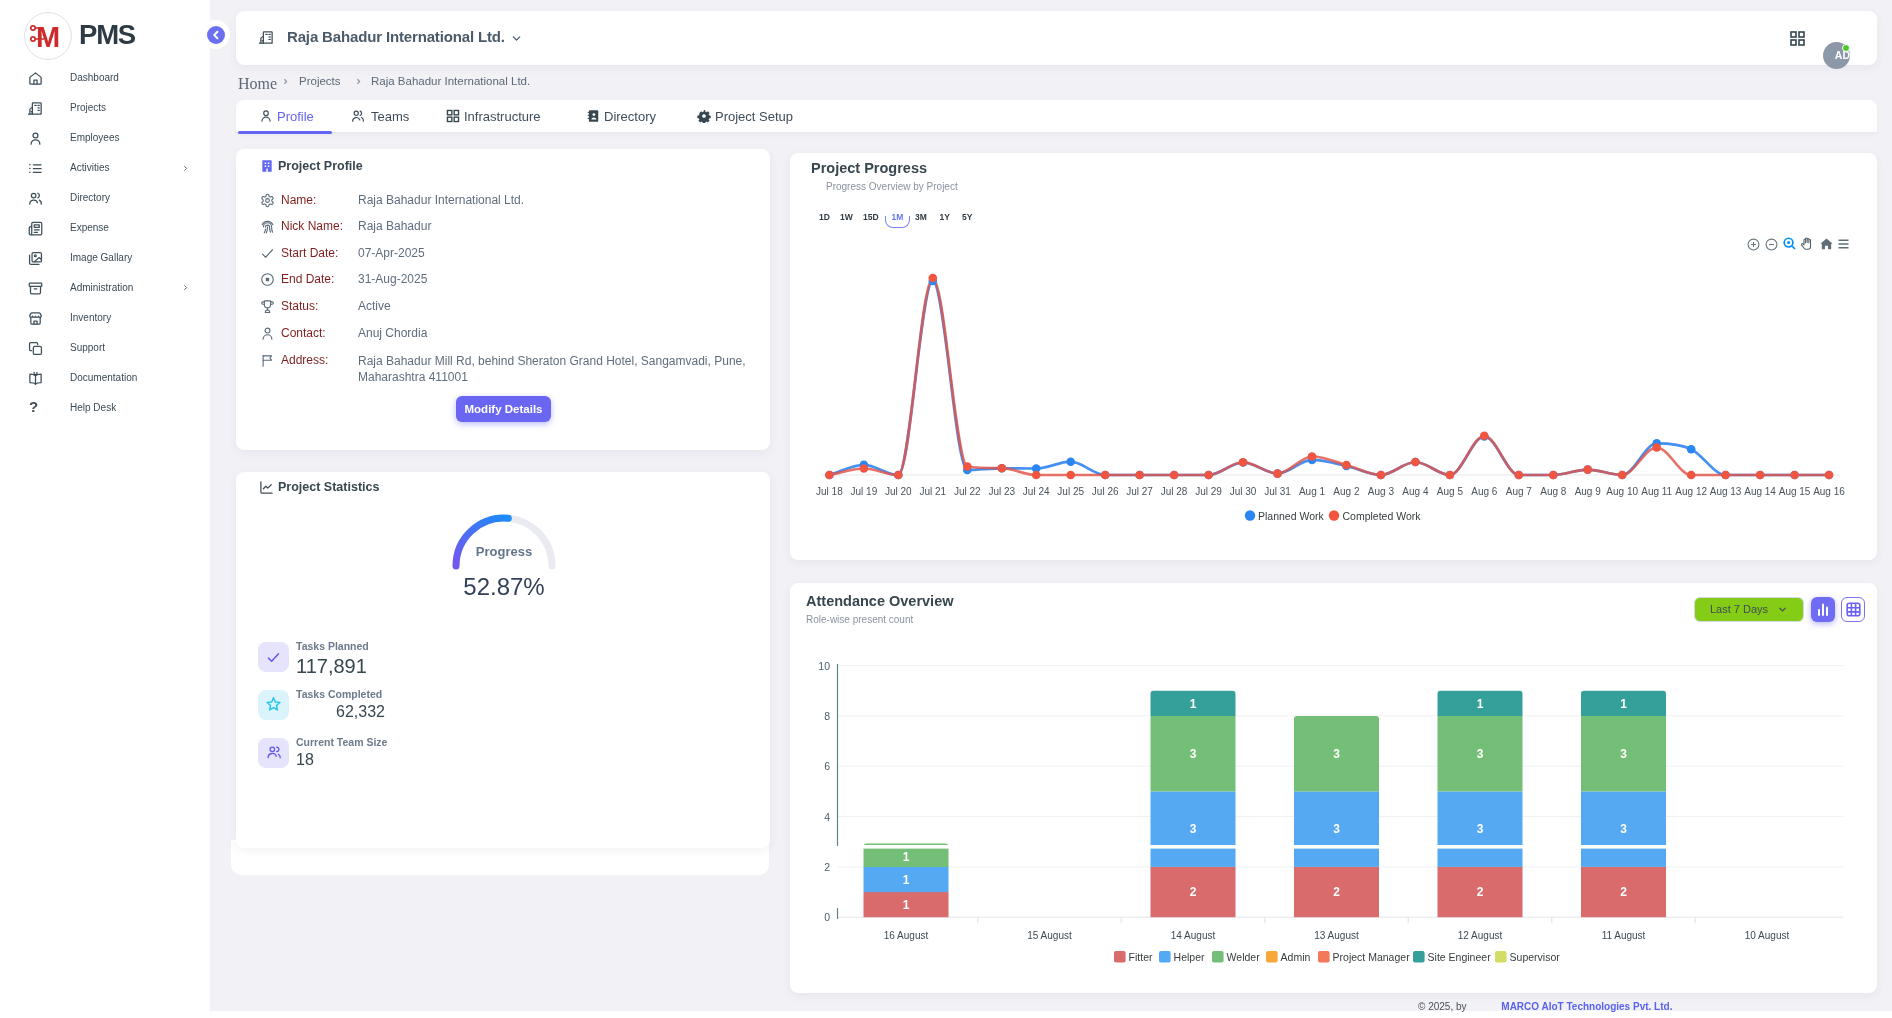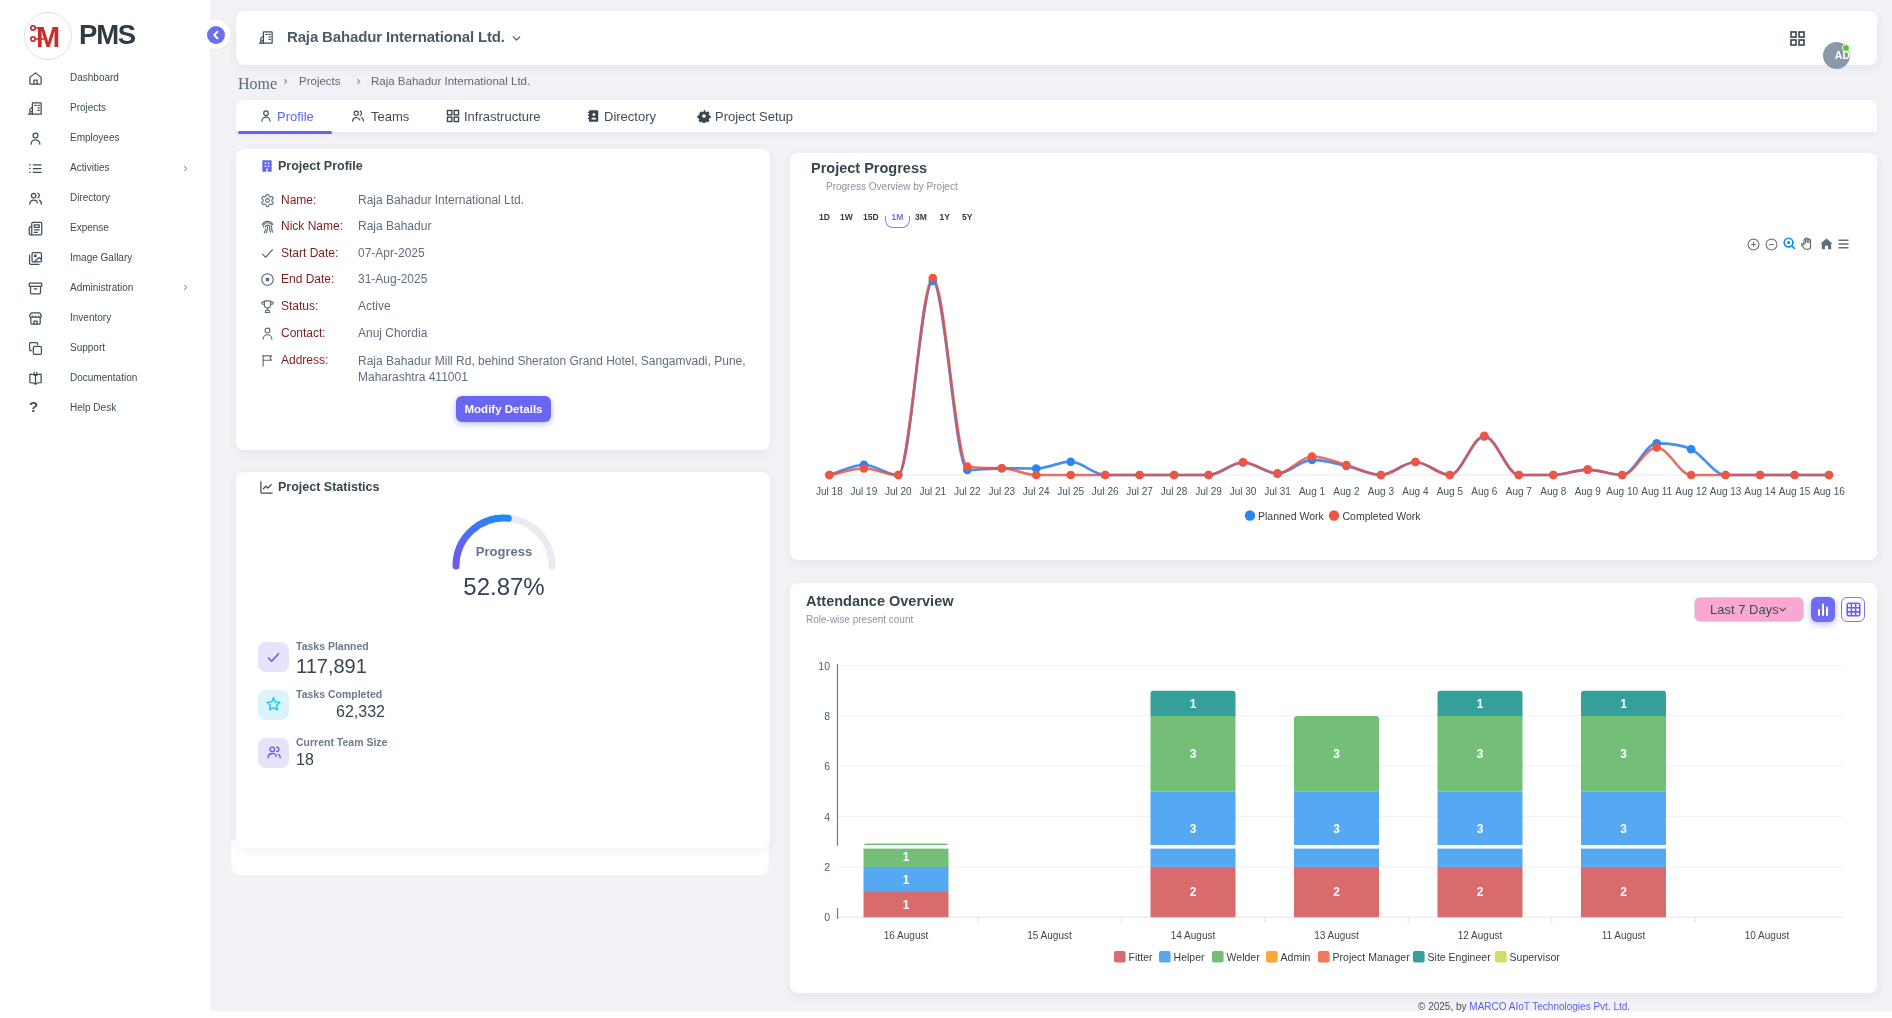--- a/index.html
+++ b/index.html
@@ -437,21 +437,21 @@
     <circle cx="1250" cy="515.5" r="5.2" fill="#2b86f3"></circle>
     <text x="1258" y="519.5" font-size="10.5" fill="#373d3f">Planned Work</text>
     <circle cx="1334" cy="515.5" r="5.2" fill="#f2553f"></circle>
     <text x="1342.5" y="519.5" font-size="10.5" fill="#373d3f">Completed Work</text>
    </g>
   </svg>
 
   <div class="card" style="left:790px;top:583px;width:1087px;height:410px;"></div>
   <div class="abs" style="left:806px;top:593px;font-size:14.5px;font-weight:bold;color:#37474f;">Attendance Overview</div>
   <div class="abs" style="left:806px;top:614px;font-size:10px;color:#8a93a2;">Role-wise present count</div>
-  <div class="abs" style="left:1694px;top:597px;width:110px;height:25px;background:#f9a8d4;border:1px solid #d5d9e2;border-radius:6px;font-size:13px;color:#3f4c59;line-height:23px;padding-left:15px;">Last 7 Days</div>
+  <div class="abs" style="left:1694px;top:597px;width:110px;height:25px;background:#84cc16;border:1px solid #d5d9e2;border-radius:6px;font-size:11px;color:#3f4c59;line-height:23px;padding-left:15px;">Last 7 Days</div>
   <svg class="abs" style="left:1777px;top:604px;" width="11" height="11" viewBox="0 0 24 24" fill="none" stroke="#3f4c59" stroke-width="2.6" stroke-linecap="round" stroke-linejoin="round">
       <path d="m6 9 6 6 6-6"></path>
     </svg>
   <div class="abs" style="left:1811px;top:597px;width:24px;height:25px;background:#6f6cf3;border-radius:6px;box-shadow:0 2px 6px rgba(111,108,243,0.5);"></div>
   <svg class="abs" style="left:1816px;top:602px;" width="14" height="15" viewBox="0 0 14 15">
       <g stroke="#fff" stroke-width="2" stroke-linecap="round">
         <path d="M3 13V8"></path>
         <path d="M7 13V2.5"></path>
         <path d="M11 13V5.5"></path>
       </g>
@@ -538,15 +538,15 @@
         <rect x="1318" y="951" width="11.6" height="11.6" rx="2" fill="#f4795b"></rect>
         <text x="1332.6" y="960.5" font-size="10.5" fill="#373d3f">Project Manager</text>
         <rect x="1413" y="951" width="11.6" height="11.6" rx="2" fill="#35a099"></rect>
         <text x="1427.6" y="960.5" font-size="10.5" fill="#373d3f">Site Engineer</text>
         <rect x="1495" y="951" width="11.6" height="11.6" rx="2" fill="#d4dd63"></rect>
         <text x="1509.6" y="960.5" font-size="10.5" fill="#373d3f">Supervisor</text>
 </g>
 </svg>
 
   <div class="abs" style="left:210px;top:1011px;width:1682px;height:7px;background:#fff;"></div>
-  <div class="abs" style="left:1418px;top:1001px;font-size:10px;color:#49505a;">© 2025, by <span style="color:#5a62ee;font-weight:400;">MARCO AIoT Technologies Pvt. Ltd.</span></div>
+  <div class="abs" style="left:1418px;top:1001px;font-size:10px;color:#49505a;">© 2025, by <span style="color:#5a62ee;font-weight:700;margin-left:32px;">MARCO AIoT Technologies Pvt. Ltd.</span></div>
 
 </div>
 
 </body></html>

